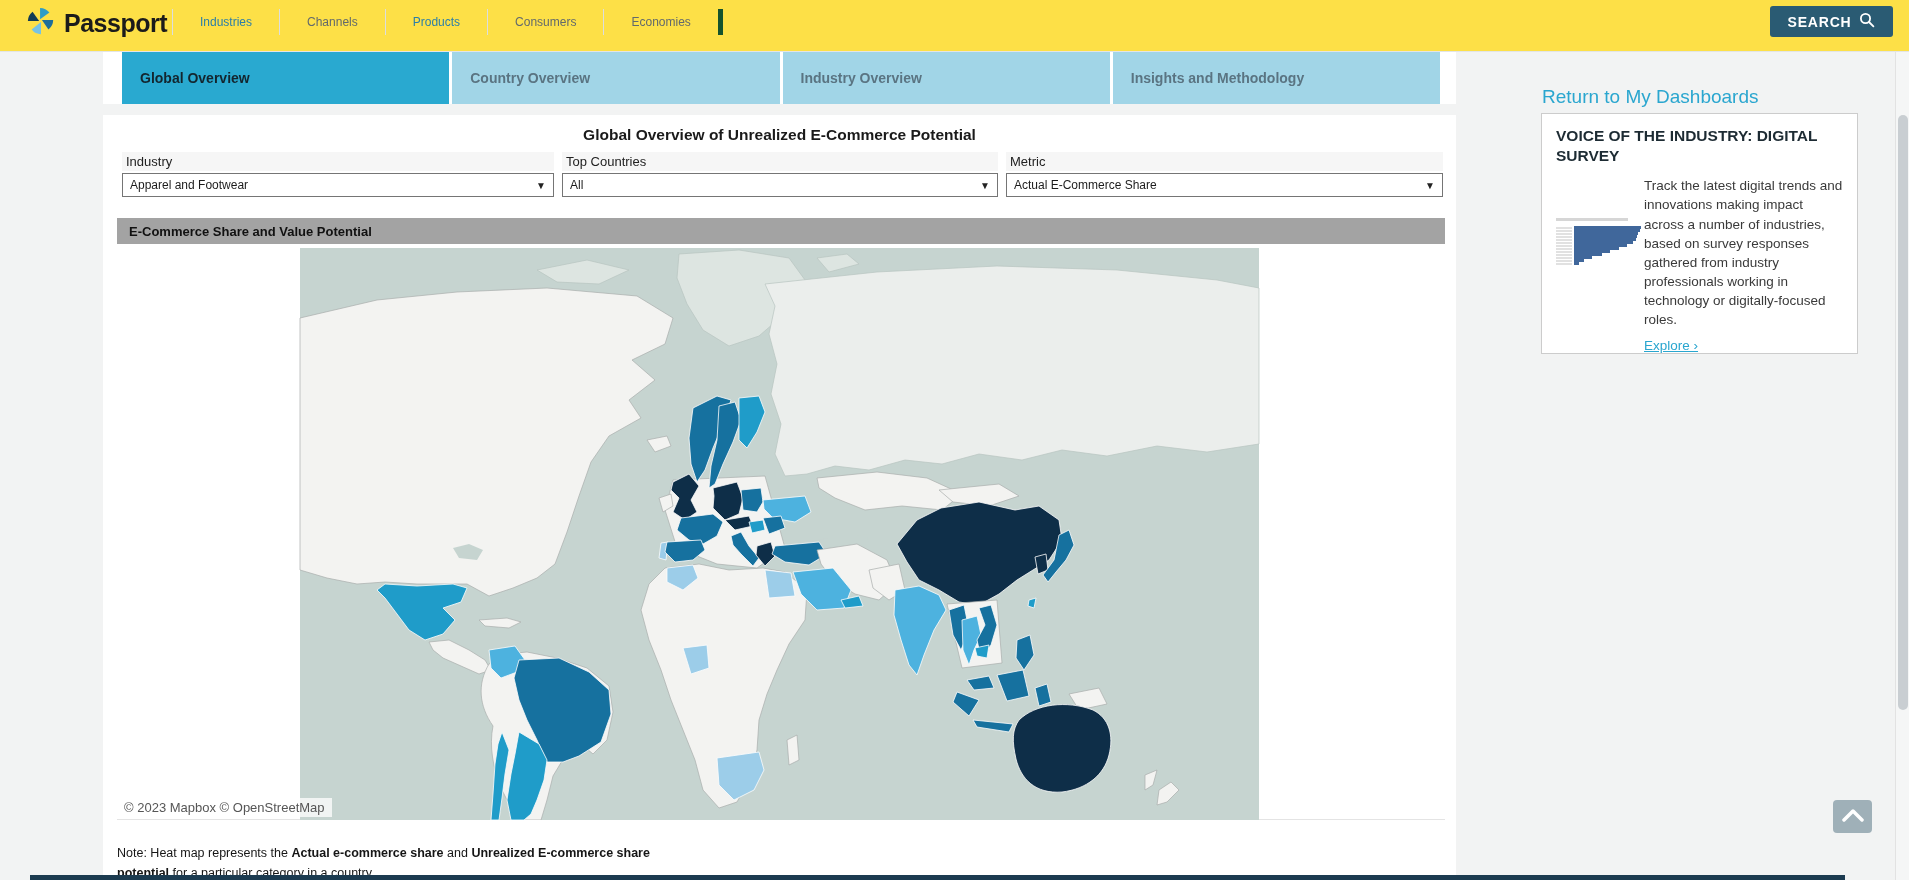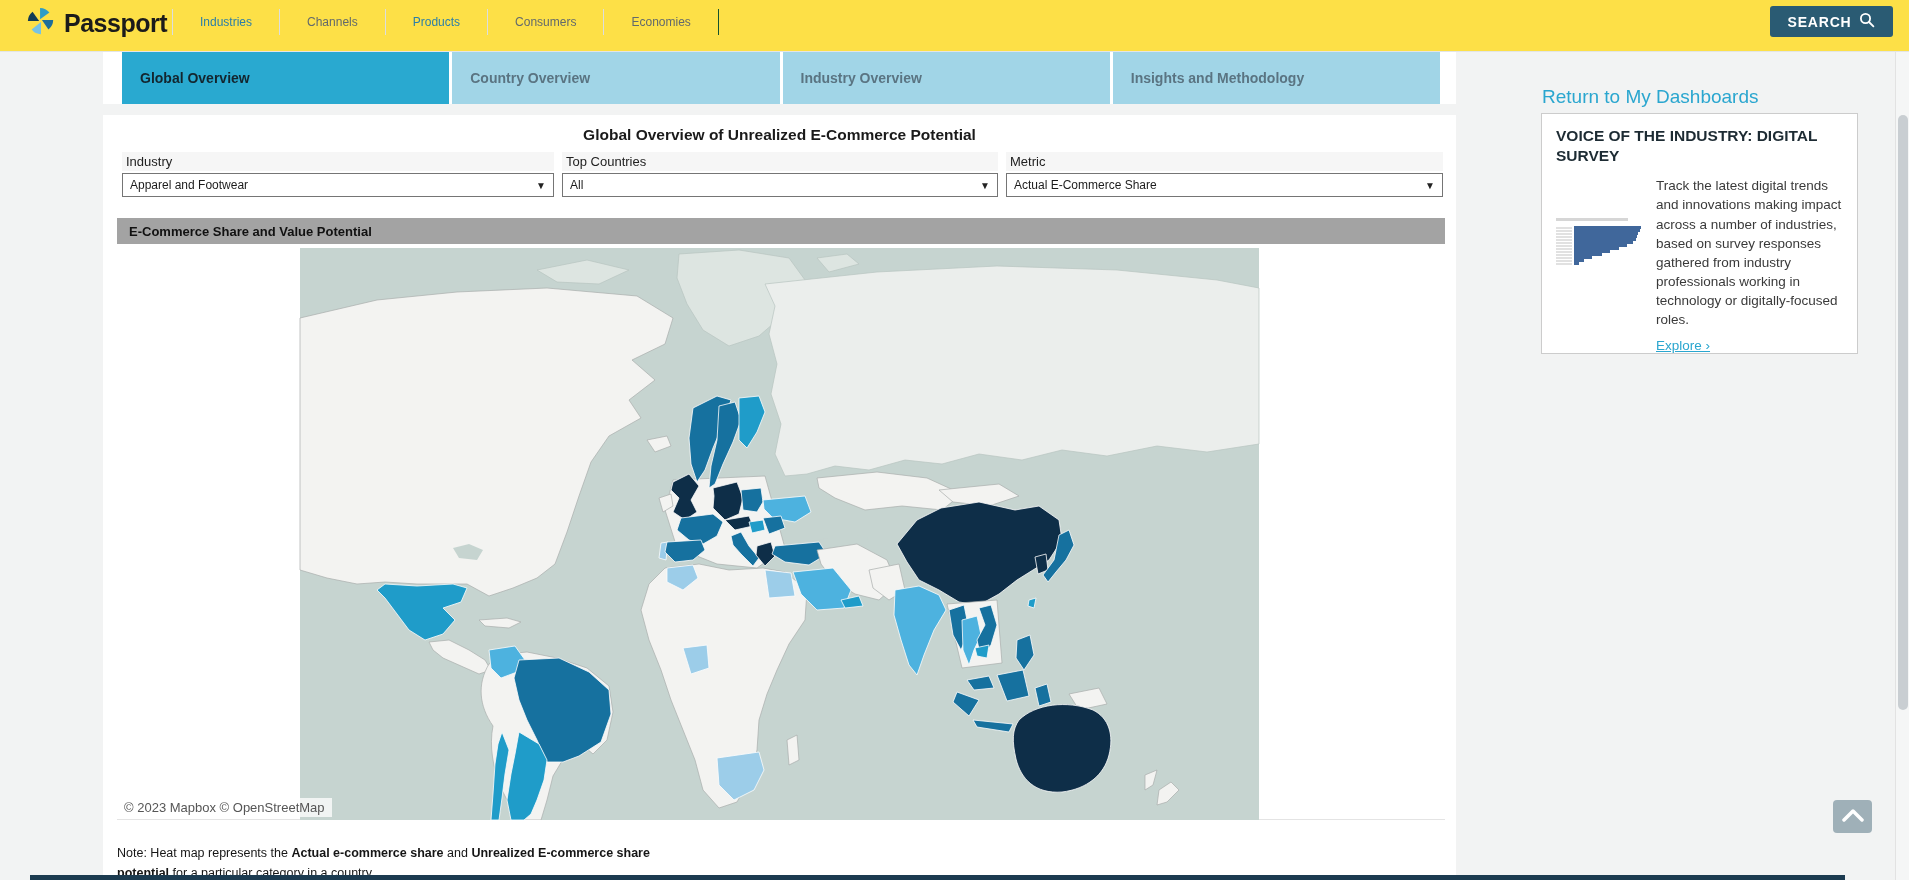--- a/index.html
+++ b/index.html
@@ -6,21 +6,21 @@
   html,body { width:1909px; height:880px; overflow:hidden; font-family:"Liberation Sans", sans-serif; background:#f2f3f3; }
   .abs { position:absolute; }
   #stage { position:relative; width:1909px; height:880px; }
 
   
   #navbar { left:0; top:0; width:1909px; height:52px; background:#fde047; border-bottom:1px solid #e3e5e5; z-index:30; }
   #brand { left:26px; top:6px; display:flex; align-items:center; gap:8px; }
   #brand-text { font-size:25px; font-weight:bold; color:#1b1b1b; letter-spacing:-0.5px; }
   #nav-links { left:172px; top:0; height:44px; display:flex; align-items:center; }
   .nav-item { padding:0 27px; font-size:12px; color:#62696c; cursor:pointer; border-left:1px solid #dcdedf; height:26px; line-height:26px; }
-  .nav-item.last { border-right:1px solid #14532d; }
+  .nav-item.last { border-right:5px solid #14532d; }
   .nav-item.active { color:#2b7fa8; color:#2b7ea8; }
   #search-btn { left:1770px; top:6px; width:123px; height:31px; background:#2a5b73; border-radius:3px; color:#fff; font-size:14px; font-weight:bold; letter-spacing:0.8px; display:flex; align-items:center; justify-content:center; gap:8px; cursor:pointer; }
 
   
   #tabs-band { left:103px; top:44px; width:1353px; height:60px; background:#fff; }
   #tabs { left:122px; top:52px; width:1318px; height:52px; display:flex; gap:3px; }
   .tab { flex:1; background:#a1d5e7; color:#5a7482; font-size:14px; font-weight:bold; display:flex; align-items:center; padding-left:18px; cursor:pointer; }
   .tab.active { background:#29a9d0; color:#13252e; }
 
   
@@ -41,21 +41,21 @@
   #map-wrap svg { display:block; }
   #map-attrib { left:0px; bottom:2px; background:rgba(255,255,255,0.75); color:#565656; font-size:13px; padding:2px 7px; }
 
   #note { left:14px; top:728px; width:540px; font-size:12.5px; color:#161616; line-height:1.6; }
   #note b { font-weight:bold; }
 
   
   #return-link { left:1542px; top:86px; font-size:19px; color:#2aa6cf; cursor:pointer; border-bottom:1px solid #9fd7ea; padding-bottom:6px; }
   #promo { left:1541px; top:113px; width:317px; height:241px; background:#fff; border:1px solid #ccc; padding:12px 14px; }
   #promo-title { font-size:15.5px; font-weight:bold; color:#1d2b33; line-height:1.3; margin-bottom:10px; }
-  #promo-row { display:flex; gap:12px; }
+  #promo-row { display:flex; }
   #promo-chart { width:88px; height:62px; margin-top:42px; flex:none; display:flex; flex-direction:column; gap:2px; }
   .tbar-title { width:72px; height:3px; background:#d6d6d6; margin-bottom:3px; }
   .tbar-row { display:flex; align-items:center; gap:2px; height:3px; }
   .tbar-lbl { width:16px; height:2px; background:#e1e1e1; flex:none; }
   .tbar-track { flex:1; height:3px; }
   .tbar { display:block; height:3px; background:#40679b; }
   #promo-text { flex:1; }
   #promo-body { font-size:13.5px; color:#3a3a3a; line-height:1.42; }
   #promo-link { display:inline-block; margin-top:8px; font-size:13.5px; color:#2aa6cf; text-decoration:underline; cursor:pointer; }
 

